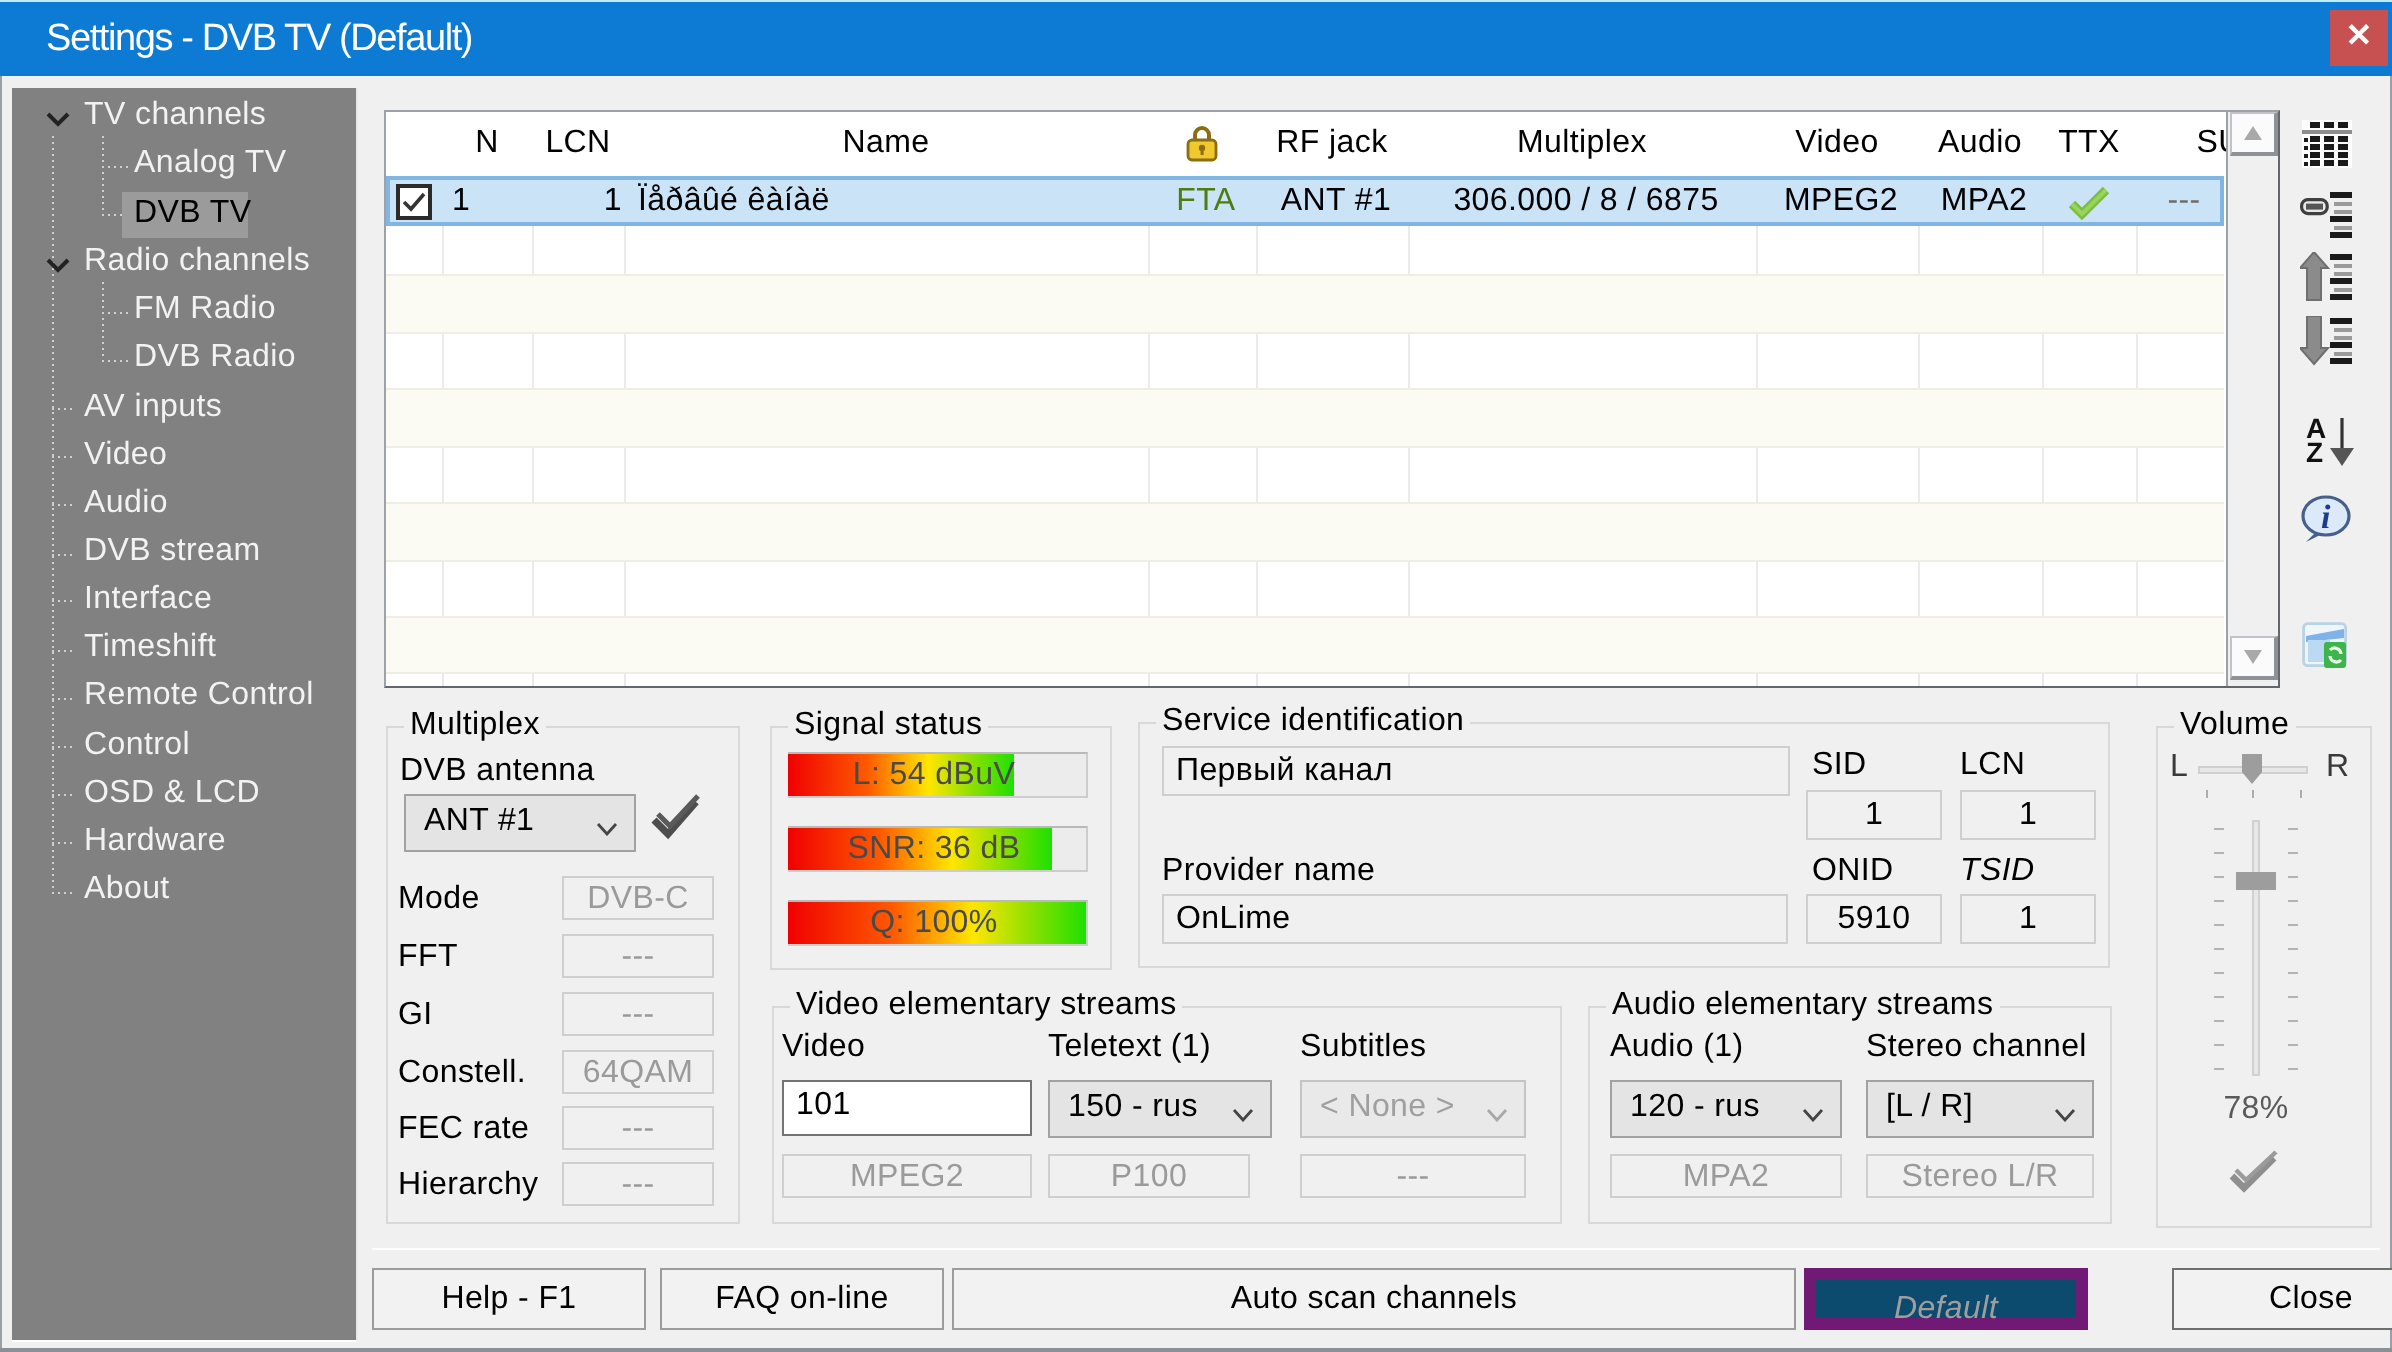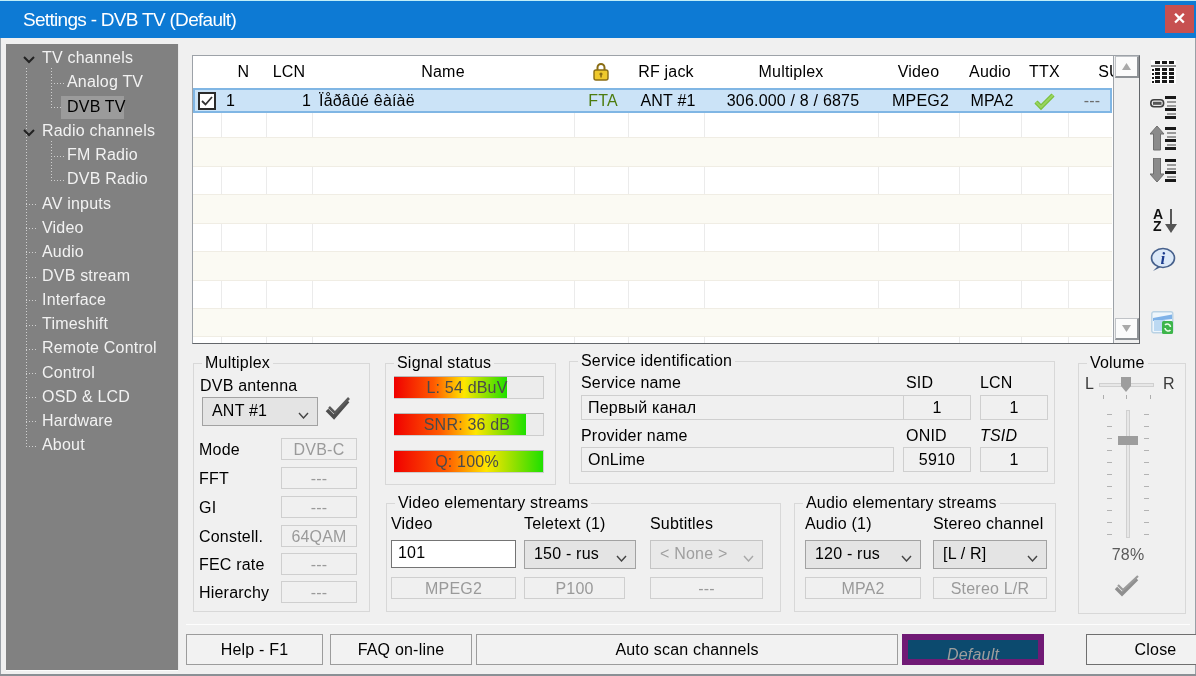--- a/index.html
+++ b/index.html
@@ -239,21 +239,21 @@
   </div>
 <div class="sbar" style="top:450px;">
     <div class="sfill" style="width:149px;"></div>
     <div class="stxt">Q: 100%</div>
   </div>
 
 <fieldset style="left:569px;top:352px;width:486px;height:132px;">
     <legend>Service identification</legend>
   </fieldset>
 <div class="lbl" style="left:581px;top:374px;">Service name</div>
-<div class="ro rol" style="left:581px;top:395px;width:354px;height:25px;padding-top:3px;">Первый канал</div>
+<div class="ro rol" style="left:581px;top:373px;width:314px;height:25px;padding-top:3px;">Первый канал</div>
 <div class="lbl" style="left:906px;top:374px;">SID</div>
 <div class="ro" style="left:903px;top:395px;width:68px;height:25px;padding-top:3px;color:#000;">1</div>
 <div class="lbl" style="left:980px;top:374px;">LCN</div>
 <div class="ro" style="left:980px;top:395px;width:68px;height:25px;padding-top:3px;color:#000;">1</div>
 <div class="lbl" style="left:581px;top:427px;">Provider name</div>
 <div class="ro rol" style="left:581px;top:447px;width:313px;height:25px;padding-top:3px;">OnLime</div>
 <div class="lbl" style="left:906px;top:427px;">ONID</div>
 <div class="ro" style="left:903px;top:447px;width:68px;height:25px;padding-top:3px;color:#000;">5910</div>
 <div class="lbl" style="left:980px;top:427px;font-style:italic;">TSID</div>
 <div class="ro" style="left:980px;top:447px;width:68px;height:25px;padding-top:3px;color:#000;">1</div>

